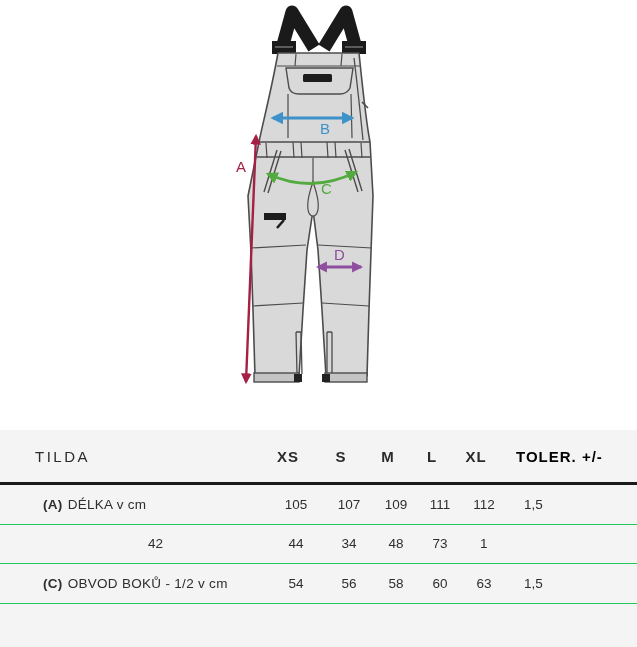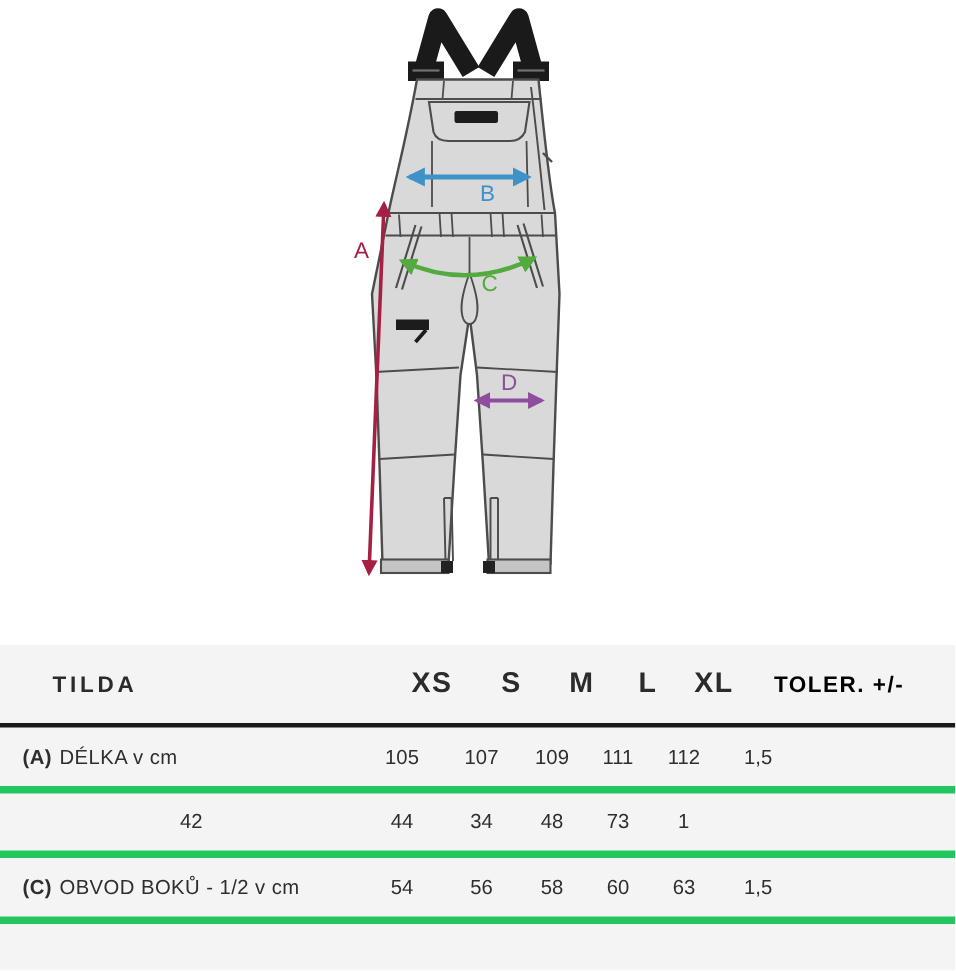--- a/index.html
+++ b/index.html
@@ -5,25 +5,25 @@
   html,body{margin:0;padding:0;background:#ffffff;}
   body{width:637px;height:647px;font-family:"Liberation Sans",sans-serif;color:#2e2e2e;}
   .page{position:relative;width:637px;height:647px;overflow:hidden;background:#fff;}
   .diagram{position:absolute;top:0;left:0;width:637px;height:430px;}
   .diagram svg{display:block;}
   svg text{font-family:"Liberation Sans",sans-serif;font-size:15px;}
 
   .size-table{position:absolute;top:430px;left:0;width:637px;height:217px;background:#f4f4f4;}
   .t-header{display:grid;grid-template-columns:225px 56px 50px 44px 44px 44px auto;
             align-items:center;height:52px;padding-left:35px;border-bottom:3px solid #1a1a1a;}
-  .t-title{font-weight:bold;font-size:15px;letter-spacing:2.5px;color:#2b2b2b;}
-  .t-size{text-align:center;font-weight:bold;font-size:19px;letter-spacing:1px;color:#2b2b2b;}
+  .t-title{font-weight:normal;font-size:15px;letter-spacing:2.5px;color:#2b2b2b;}
+  .t-size{text-align:center;font-weight:bold;font-size:15px;letter-spacing:1px;color:#2b2b2b;}
   .t-tol-h{padding-left:18px;font-weight:bold;font-size:15px;letter-spacing:1px;color:#000000;}
   .t-row{display:grid;grid-template-columns:225px 56px 50px 44px 44px 44px auto;
-         align-items:center;height:38.5px;padding-left:15px;border-bottom:5px solid #22c55e;}
+         align-items:center;height:38.5px;padding-left:43px;border-bottom:1px solid #22c55e;}
   .t-label{font-size:13.5px;letter-spacing:0.3px;white-space:nowrap;}
   .t-label b{font-weight:bold;margin-right:5px;}
   .t-val{text-align:center;font-size:13.5px;}
   .t-tol{padding-left:18px;font-size:13.5px;}
 </style>
 </head>
 <body>
 
 <div class="page">
 

